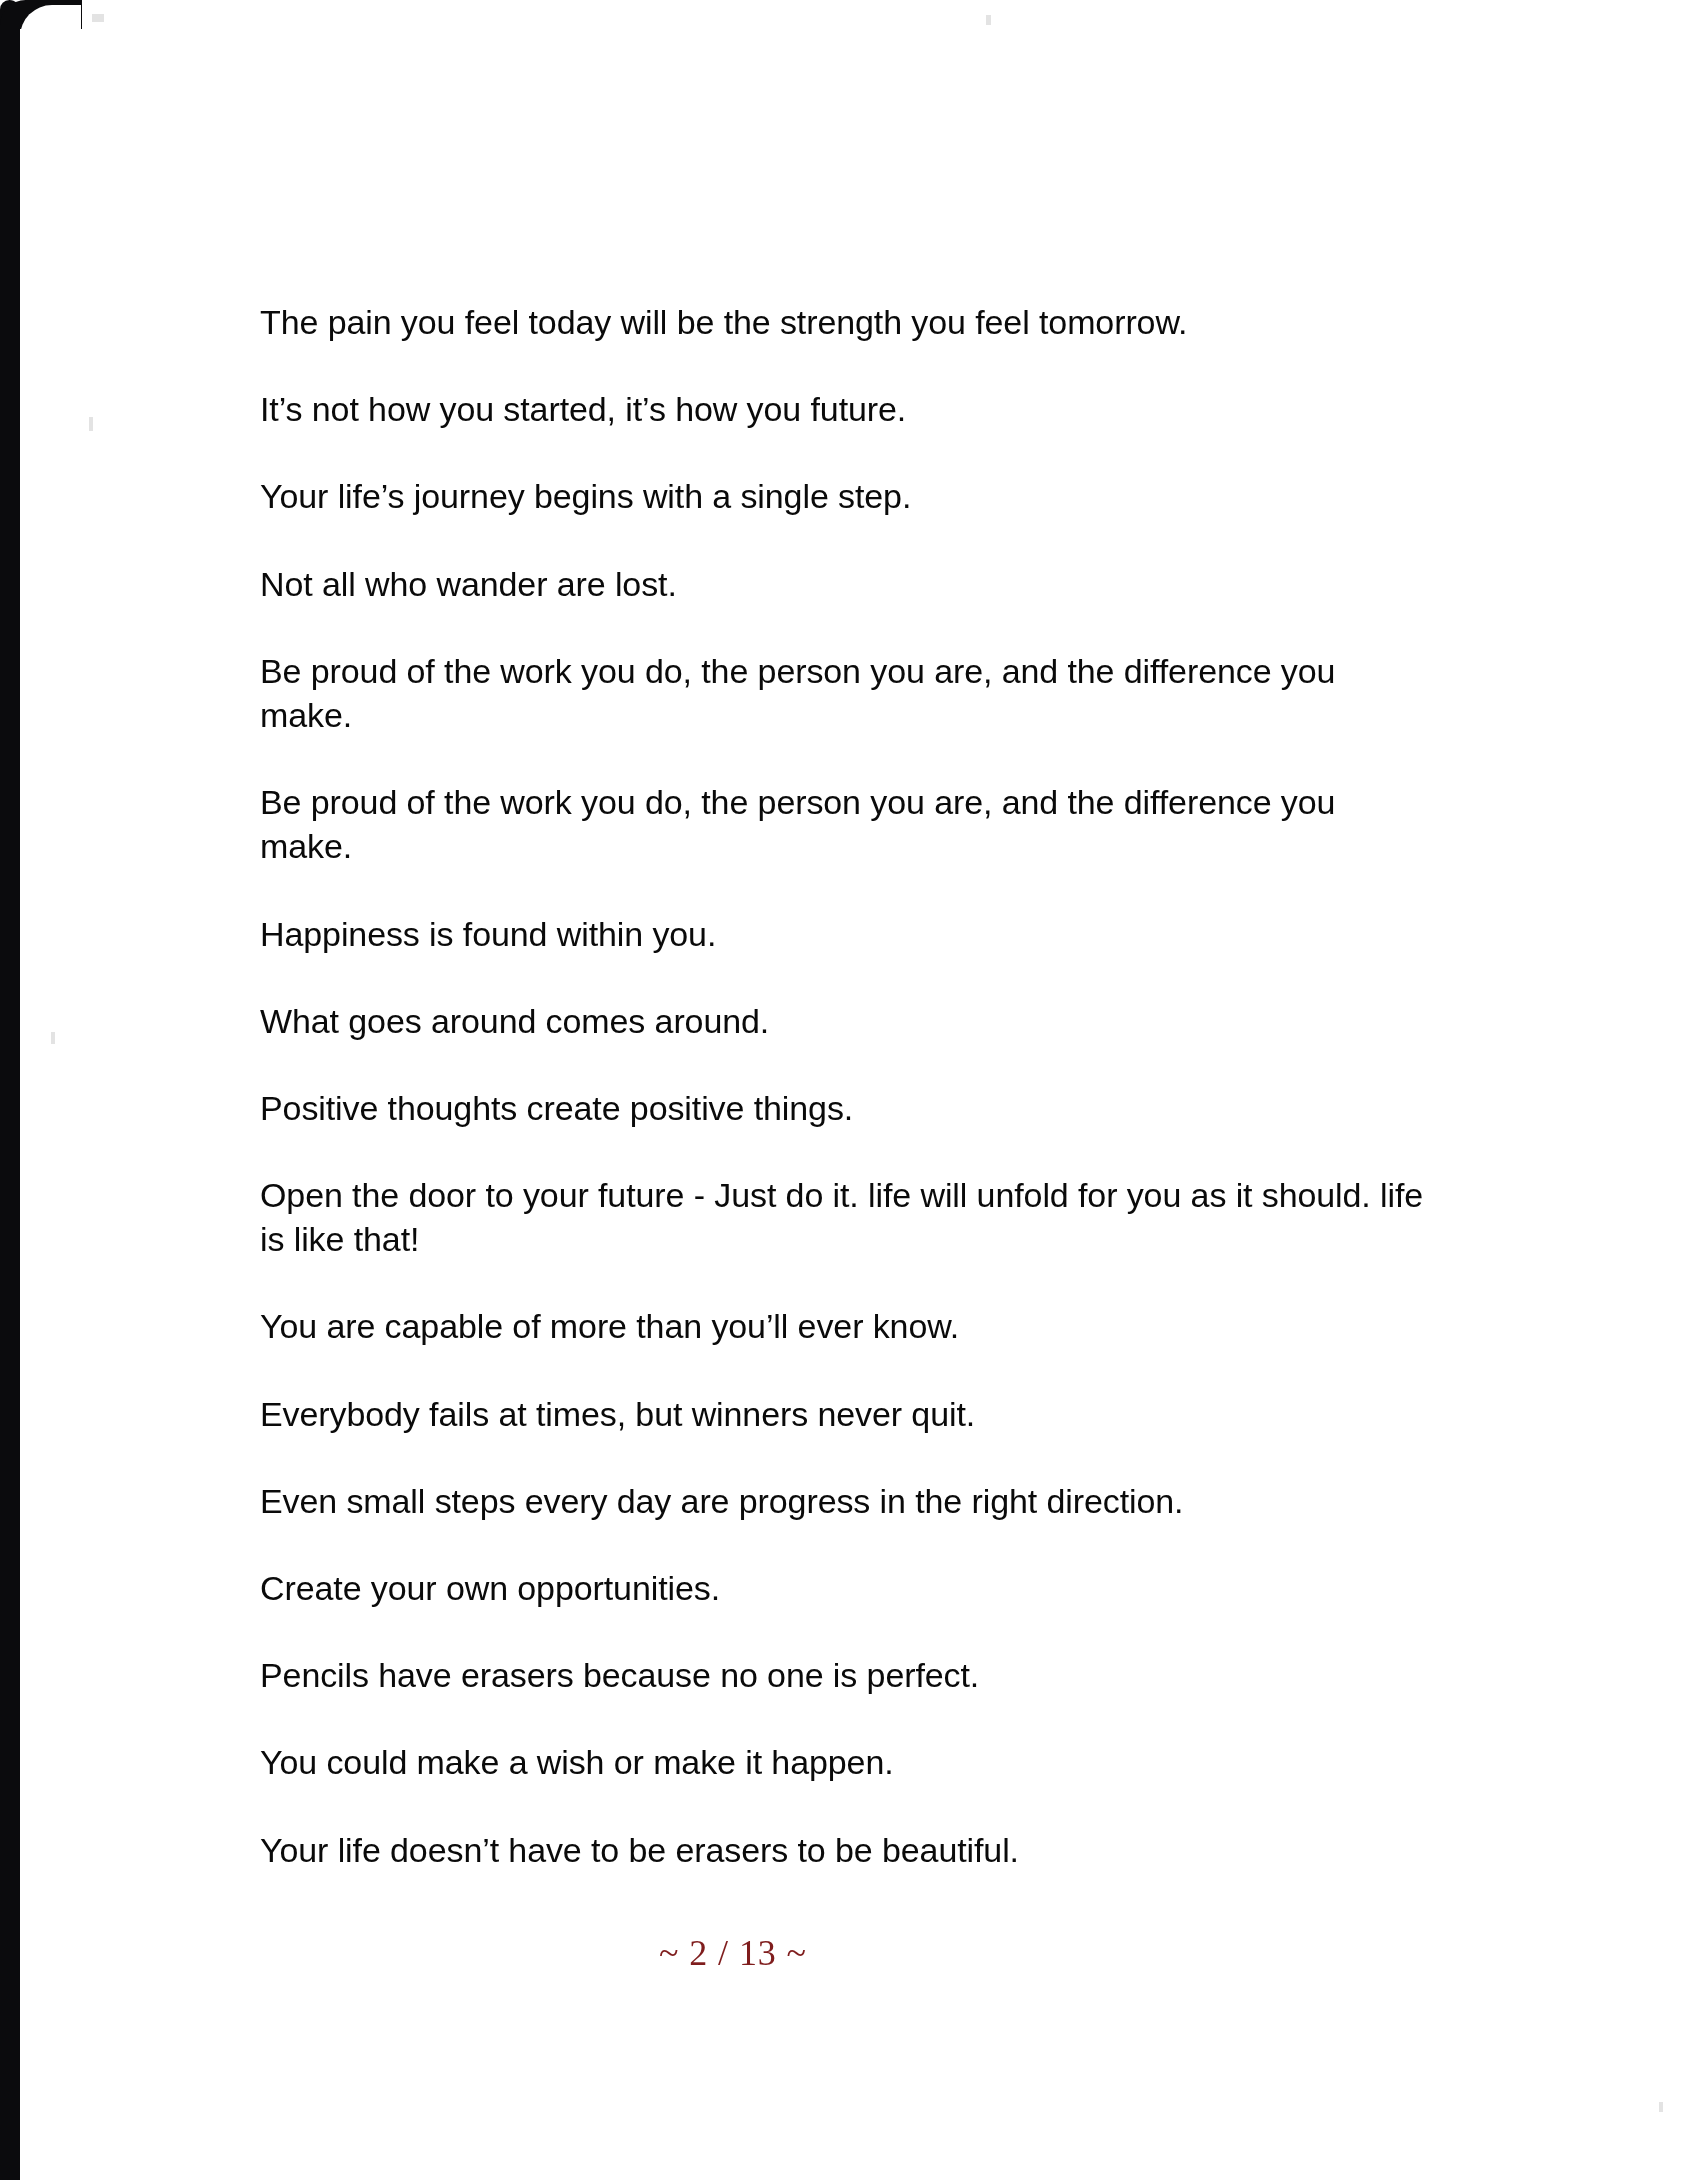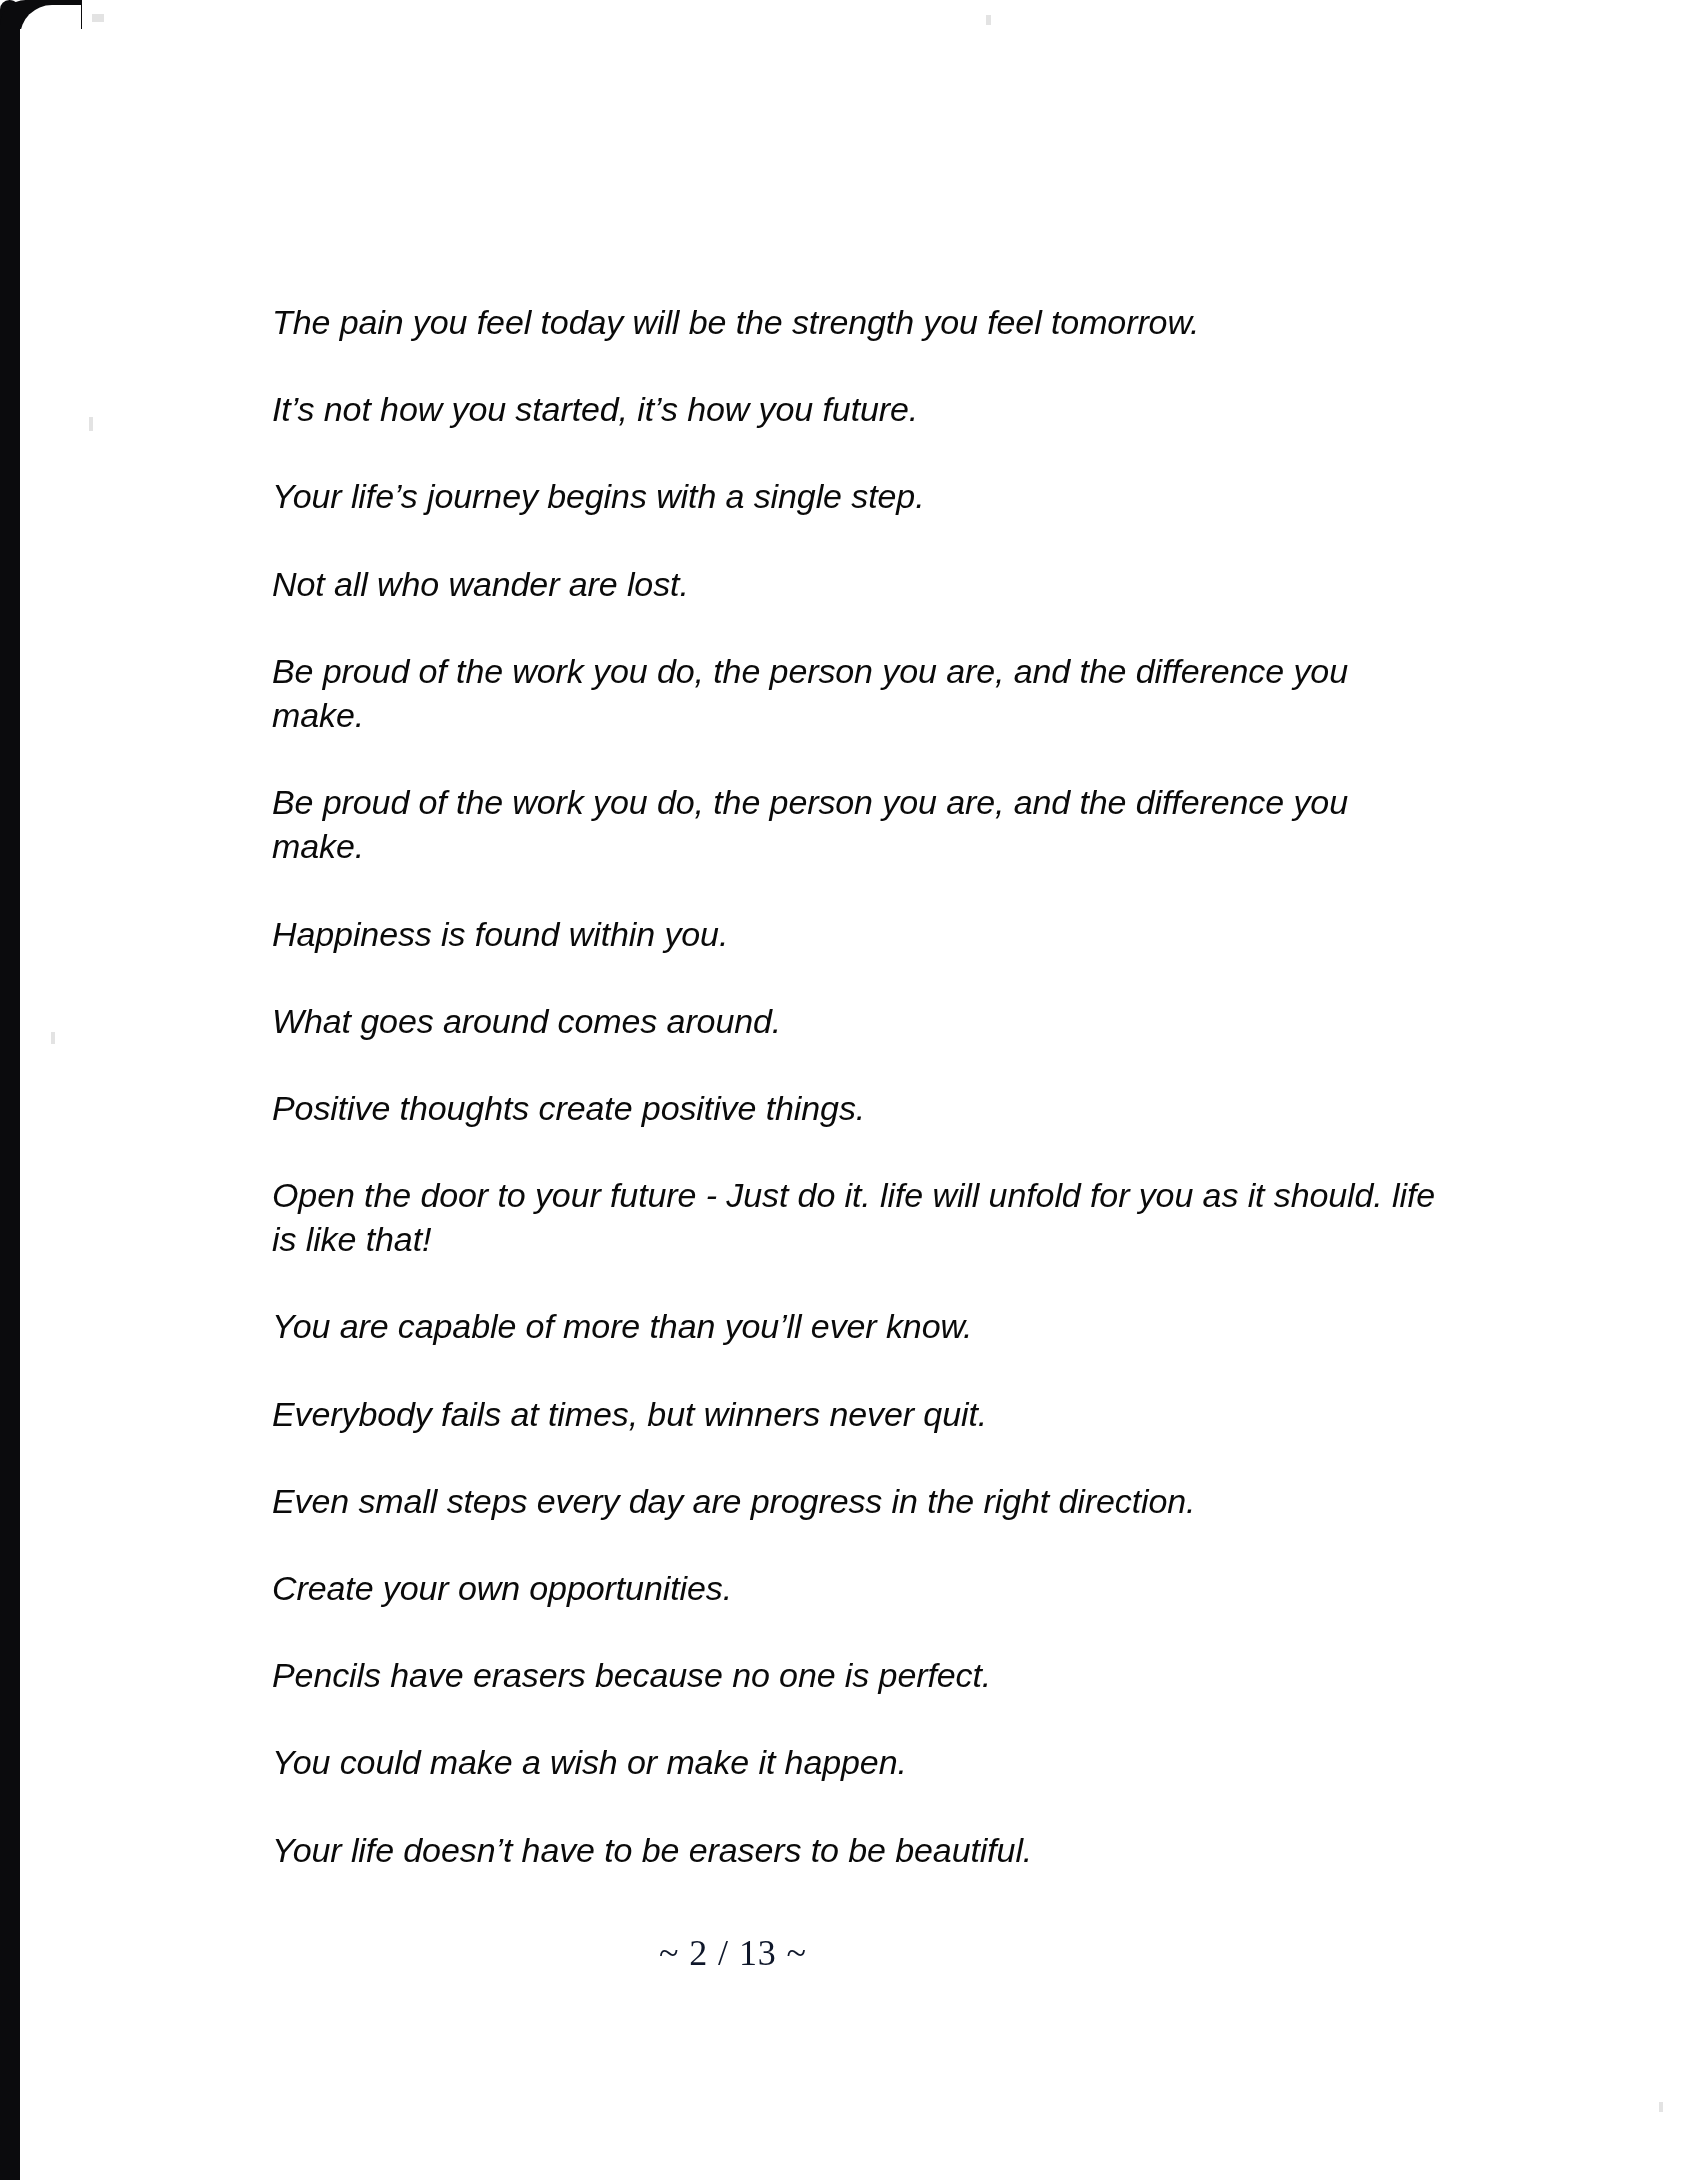--- a/index.html
+++ b/index.html
@@ -60,38 +60,37 @@
     position: absolute;
     left: 260px;
     top: 300px;
     width: 1193px;
   }
 
   .quote-line {
     font-size: 34px;
     line-height: 1.30;
     color: #0a0a0a;
-    margin: 0 0 43px 12px;
+    margin: 0 0 43px 0;
     letter-spacing: -0.1px;
     max-width: 1175px;
-    font-style: italic;
   }
   .quote-line:last-of-type {
     margin-bottom: 0;
   }
 
   #page-footer {
     position: absolute;
     left: 260px;
     top: 1932px;
     width: 946px;
     text-align: center;
     font-family: "Liberation Serif", serif;
     font-size: 36px;
-    color: #0f172a;
+    color: #7f1d1d;
     letter-spacing: 0.9px;
   }
 </style>
 </head>
 <body>
 
 <div id="page">
 
   <div class="scan-edge-left"></div>
   <div class="scan-edge-corner"></div>

